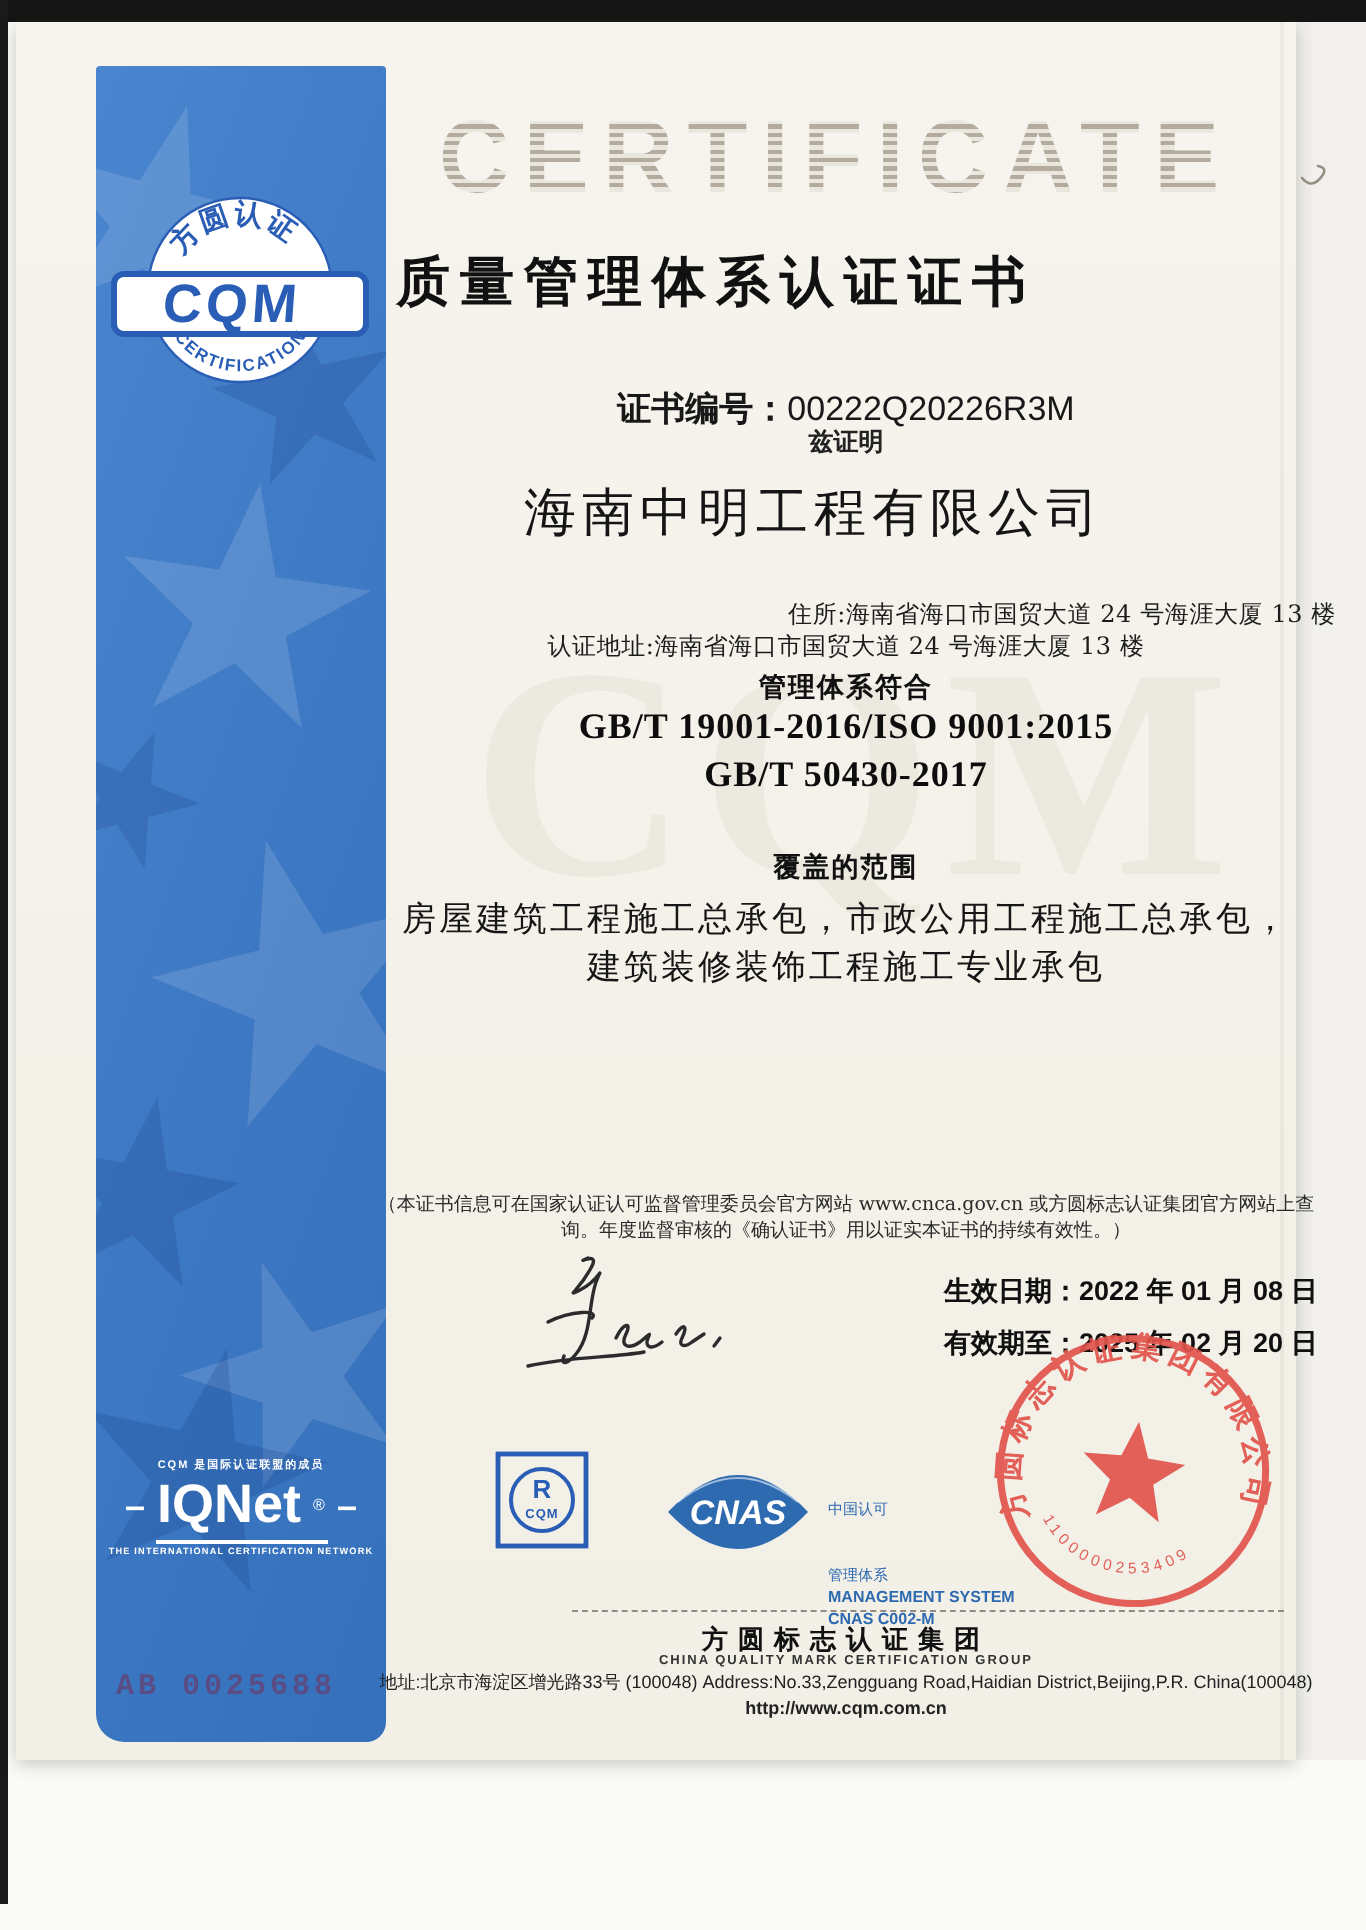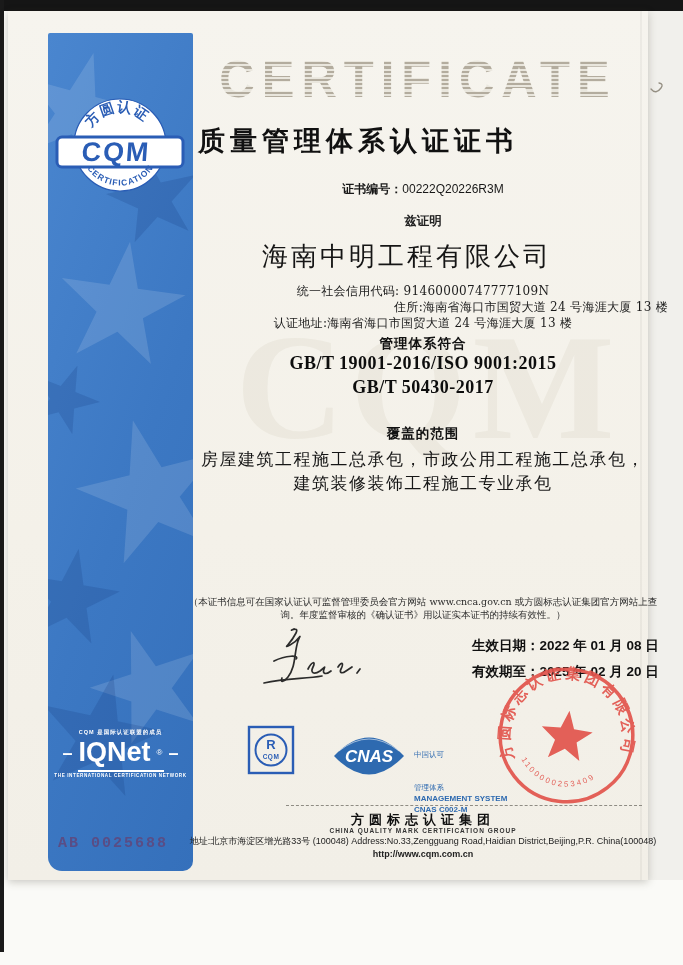--- a/index.html
+++ b/index.html
@@ -56,21 +56,21 @@
   .embossed{
     left:180px;top:40px;width:460px;text-align:center;
     font-size:49px;font-weight:bold;letter-spacing:7px;
     font-family:"Liberation Sans",sans-serif;
     background:repeating-linear-gradient(180deg,#b3ac9e 0px,#b3ac9e 2px,#e9e6dd 2px,#e9e6dd 4px);
     -webkit-background-clip:text;background-clip:text;color:transparent;
     transform:scaleY(1.05);
   }
 
   .title{left:190px;top:112px;width:450px;text-align:left;font-size:27px;font-weight:bold;letter-spacing:5px;color:#111;}
-  .certno{left:190px;top:170px;width:450px;text-align:center;font-size:12px;color:#181818;}
+  .certno{left:190px;top:182px;width:450px;text-align:center;font-size:17px;color:#181818;}
   .certno .lbl{font-weight:bold;font-family:"Liberation Serif",serif;}
   .declare{left:190px;top:202px;width:450px;text-align:center;font-size:12.5px;color:#222;font-family:"Liberation Serif",serif;font-weight:bold;}
   .company{left:154px;top:228px;width:490px;text-align:center;font-size:26px;letter-spacing:3px;color:#151515;font-family:"DejaVu Serif",serif;}
   .infoline{width:490px;left:170px;text-align:center;font-size:12px;color:#1c1c1c;font-family:"DejaVu Serif",serif;letter-spacing:.3px;}
   .sysheading{left:190px;top:324px;width:450px;text-align:center;font-size:13.5px;font-weight:bold;color:#111;font-family:"Liberation Serif",serif;letter-spacing:1px;}
   .std{left:190px;width:450px;text-align:center;font-size:18px;font-weight:bold;color:#0d0d0d;font-family:"Liberation Serif",serif;letter-spacing:.5px;}
   .scopeheading{left:190px;top:414px;width:450px;text-align:center;font-size:13.5px;font-weight:bold;color:#111;font-family:"Liberation Serif",serif;letter-spacing:1px;}
   .scopeline{left:165px;width:500px;text-align:center;font-size:17px;color:#161616;font-family:"DejaVu Serif",serif;letter-spacing:1.5px;}
   .noteline{left:150px;width:530px;text-align:center;font-size:9.5px;color:#2a2a2a;font-family:"DejaVu Serif",serif;}
   .dates{left:448px;top:622px;font-size:13.5px;color:#101010;font-weight:600;line-height:26px;white-space:nowrap;margin-left:16px;}
@@ -151,21 +151,20 @@
 
   <div class="abs embossed">CERTIFICATE</div>
 
   <div class="abs title">质量管理体系认证证书</div>
   <div class="abs certno">
     <span class="lbl">证书编号：</span><span>00222Q20226R3M</span>
   </div>
   <div class="abs declare">兹证明</div>
 
   <div class="abs company">海南中明工程有限公司</div>
-  <div class="abs infoline" style="top:272px;">统一社会信用代码: 91460000747777109N</div>
   <div class="abs infoline" style="top:288px;text-align:right;">住所:海南省海口市国贸大道 24 号海涯大厦 13 楼</div>
   <div class="abs infoline" style="top:304px;">认证地址:海南省海口市国贸大道 24 号海涯大厦 13 楼</div>
 
   <div class="abs sysheading">管理体系符合</div>
   <div class="abs std" style="top:342px;">GB/T 19001-2016/ISO 9001:2015</div>
   <div class="abs std" style="top:366px;">GB/T 50430-2017</div>
 
   <div class="abs scopeline" style="top:437px;">房屋建筑工程施工总承包，市政公用工程施工总承包，</div>
   <div class="abs scopeheading">覆盖的范围</div>
   <div class="abs scopeline" style="top:461px;">建筑装修装饰工程施工专业承包</div>

